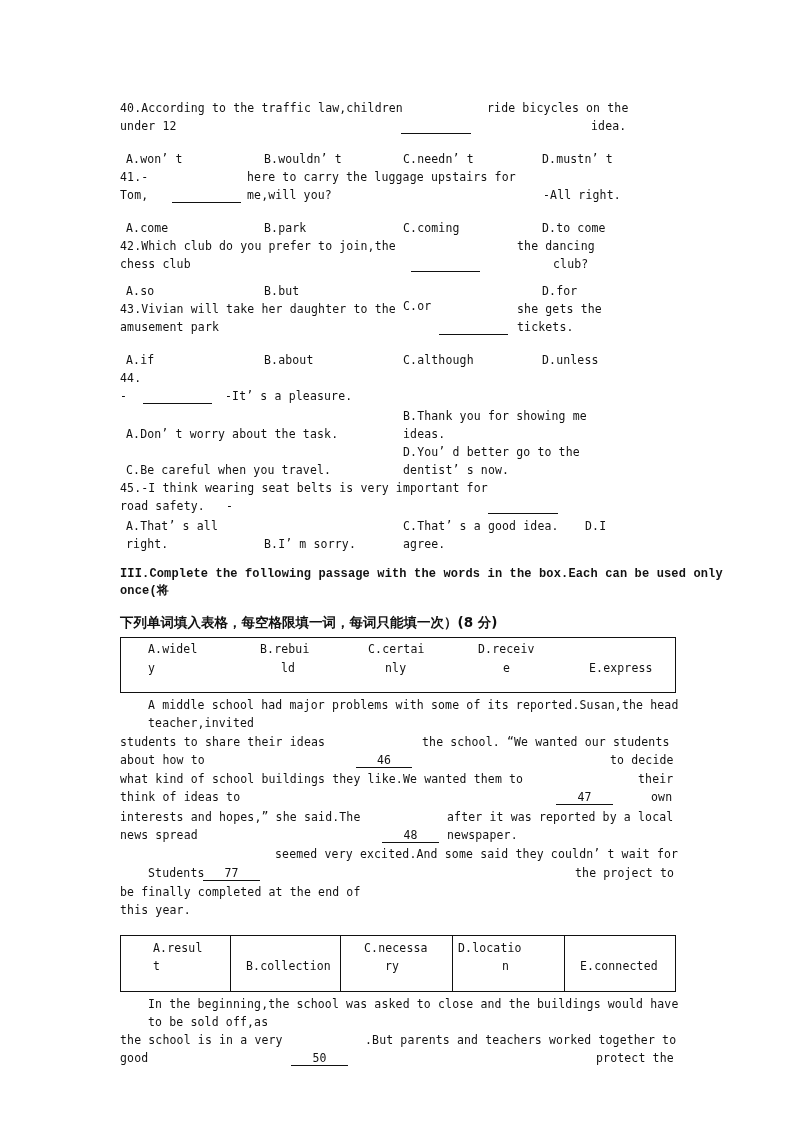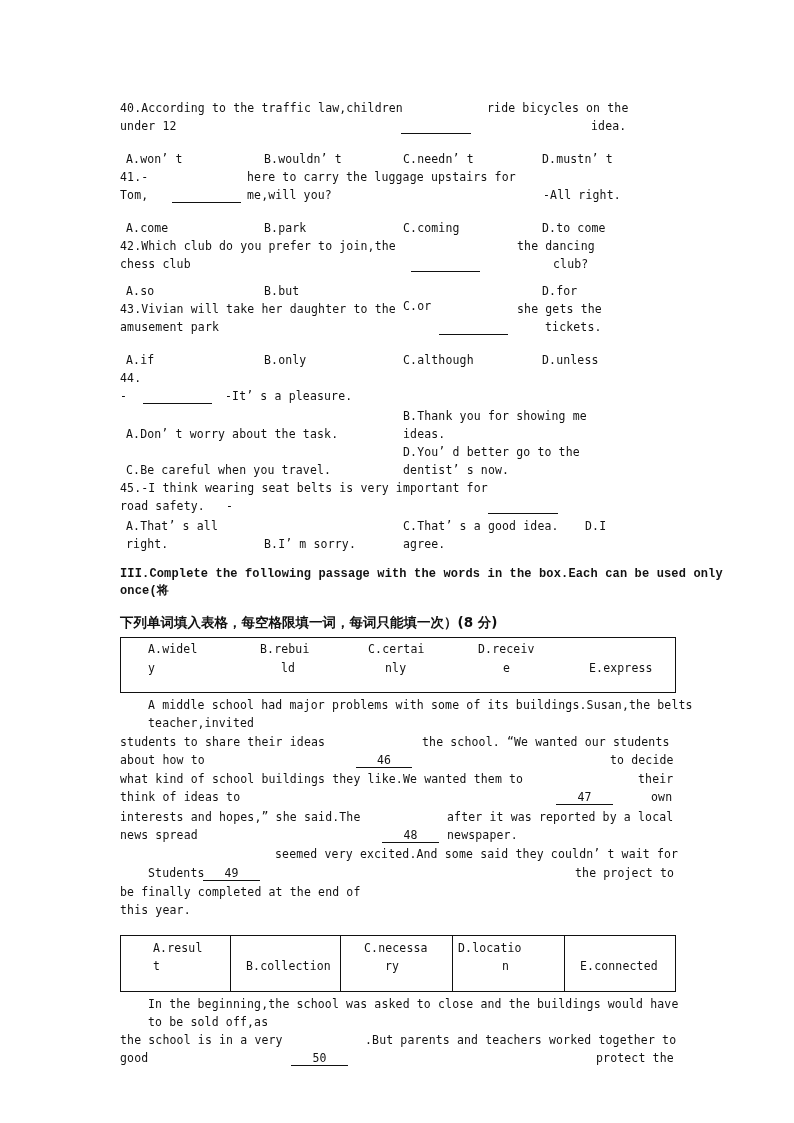--- a/index.html
+++ b/index.html
@@ -43,23 +43,23 @@
 <div class="t" style="left:553px;top:257px">club?</div>
 <div class="t" style="left:126px;top:284px">A.so</div>
 <div class="t" style="left:264px;top:284px">B.but</div>
 <div class="t" style="left:403px;top:299px">C.or</div>
 <div class="t" style="left:542px;top:284px">D.for</div>
 
 <div class="t" style="left:120px;top:302px">43.Vivian will take her daughter to the</div>
 <div class="t" style="left:517px;top:302px">she gets the</div>
 <div class="t" style="left:120px;top:320px">amusement park</div>
 <div class="blank" style="left:439px;top:320px;width:69px"></div>
-<div class="t" style="left:545px;top:320px">tickets.</div>
+<div class="t" style="left:517px;top:320px">tickets.</div>
 <div class="t" style="left:126px;top:353px">A.if</div>
-<div class="t" style="left:264px;top:353px">B.only</div>
+<div class="t" style="left:264px;top:353px">B.about</div>
 <div class="t" style="left:403px;top:353px">C.although</div>
 <div class="t" style="left:542px;top:353px">D.unless</div>
 
 <div class="t" style="left:120px;top:371px">44.</div>
 <div class="t" style="left:120px;top:389px">-</div>
 <div class="blank" style="left:143px;top:389px;width:69px"></div>
 <div class="t" style="left:225px;top:389px">-It’ s a pleasure.</div>
 <div class="t" style="left:403px;top:409px">B.Thank you for showing me</div>
 <div class="t" style="left:126px;top:427px">A.Don’ t worry about the task.</div>
 <div class="t" style="left:403px;top:427px">ideas.</div>
@@ -85,40 +85,40 @@
 <div class="t" style="left:148px;top:642px">A.widel</div>
 <div class="t" style="left:148px;top:661px">y</div>
 <div class="t" style="left:260px;top:642px">B.rebui</div>
 <div class="t" style="left:281px;top:661px">ld</div>
 <div class="t" style="left:368px;top:642px">C.certai</div>
 <div class="t" style="left:385px;top:661px">nly</div>
 <div class="t" style="left:478px;top:642px">D.receiv</div>
 <div class="t" style="left:503px;top:661px">e</div>
 <div class="t" style="left:589px;top:661px">E.express</div>
 
-<div class="t" style="left:148px;top:698px">A middle school had major problems with some of its buildings.Susan,the belts</div>
+<div class="t" style="left:148px;top:698px">A middle school had major problems with some of its reported.Susan,the head</div>
 <div class="t" style="left:148px;top:716px">teacher,invited</div>
 <div class="t" style="left:120px;top:735px">students to share their ideas</div>
 <div class="t" style="left:422px;top:735px">the school. “We wanted our students</div>
 <div class="t" style="left:120px;top:753px">about how to</div>
 <div class="blank" style="left:356px;top:753px;width:56px">46</div>
 <div class="t" style="left:610px;top:753px">to decide</div>
 <div class="t" style="left:120px;top:772px">what kind of school buildings they like.We wanted them to</div>
 <div class="t" style="left:638px;top:772px">their</div>
 <div class="t" style="left:120px;top:790px">think of ideas to</div>
 <div class="blank" style="left:556px;top:790px;width:57px">47</div>
 <div class="t" style="left:651px;top:790px">own</div>
 <div class="t" style="left:120px;top:810px">interests and hopes,” she said.The</div>
 <div class="t" style="left:447px;top:810px">after it was reported by a local</div>
 <div class="t" style="left:120px;top:828px">news spread</div>
 <div class="blank" style="left:382px;top:828px;width:57px">48</div>
 <div class="t" style="left:447px;top:828px">newspaper.</div>
 <div class="t" style="left:275px;top:847px">seemed very excited.And some said they couldn’ t wait for</div>
 <div class="t" style="left:148px;top:866px">Students</div>
-<div class="blank" style="left:203px;top:866px;width:57px">49</div>
+<div class="blank" style="left:203px;top:866px;width:57px">77</div>
 <div class="t" style="left:575px;top:866px">the project to</div>
 <div class="t" style="left:120px;top:885px">be finally completed at the end of</div>
 <div class="t" style="left:120px;top:903px">this year.</div>
 
 <div class="box" style="left:120px;top:935px;width:554px;height:55px"></div>
 <div class="vline" style="left:230px;top:935px;height:56px"></div>
 <div class="vline" style="left:340px;top:935px;height:56px"></div>
 <div class="vline" style="left:452px;top:935px;height:56px"></div>
 <div class="vline" style="left:564px;top:935px;height:56px"></div>
 <div class="t" style="left:153px;top:941px">A.resul</div>

